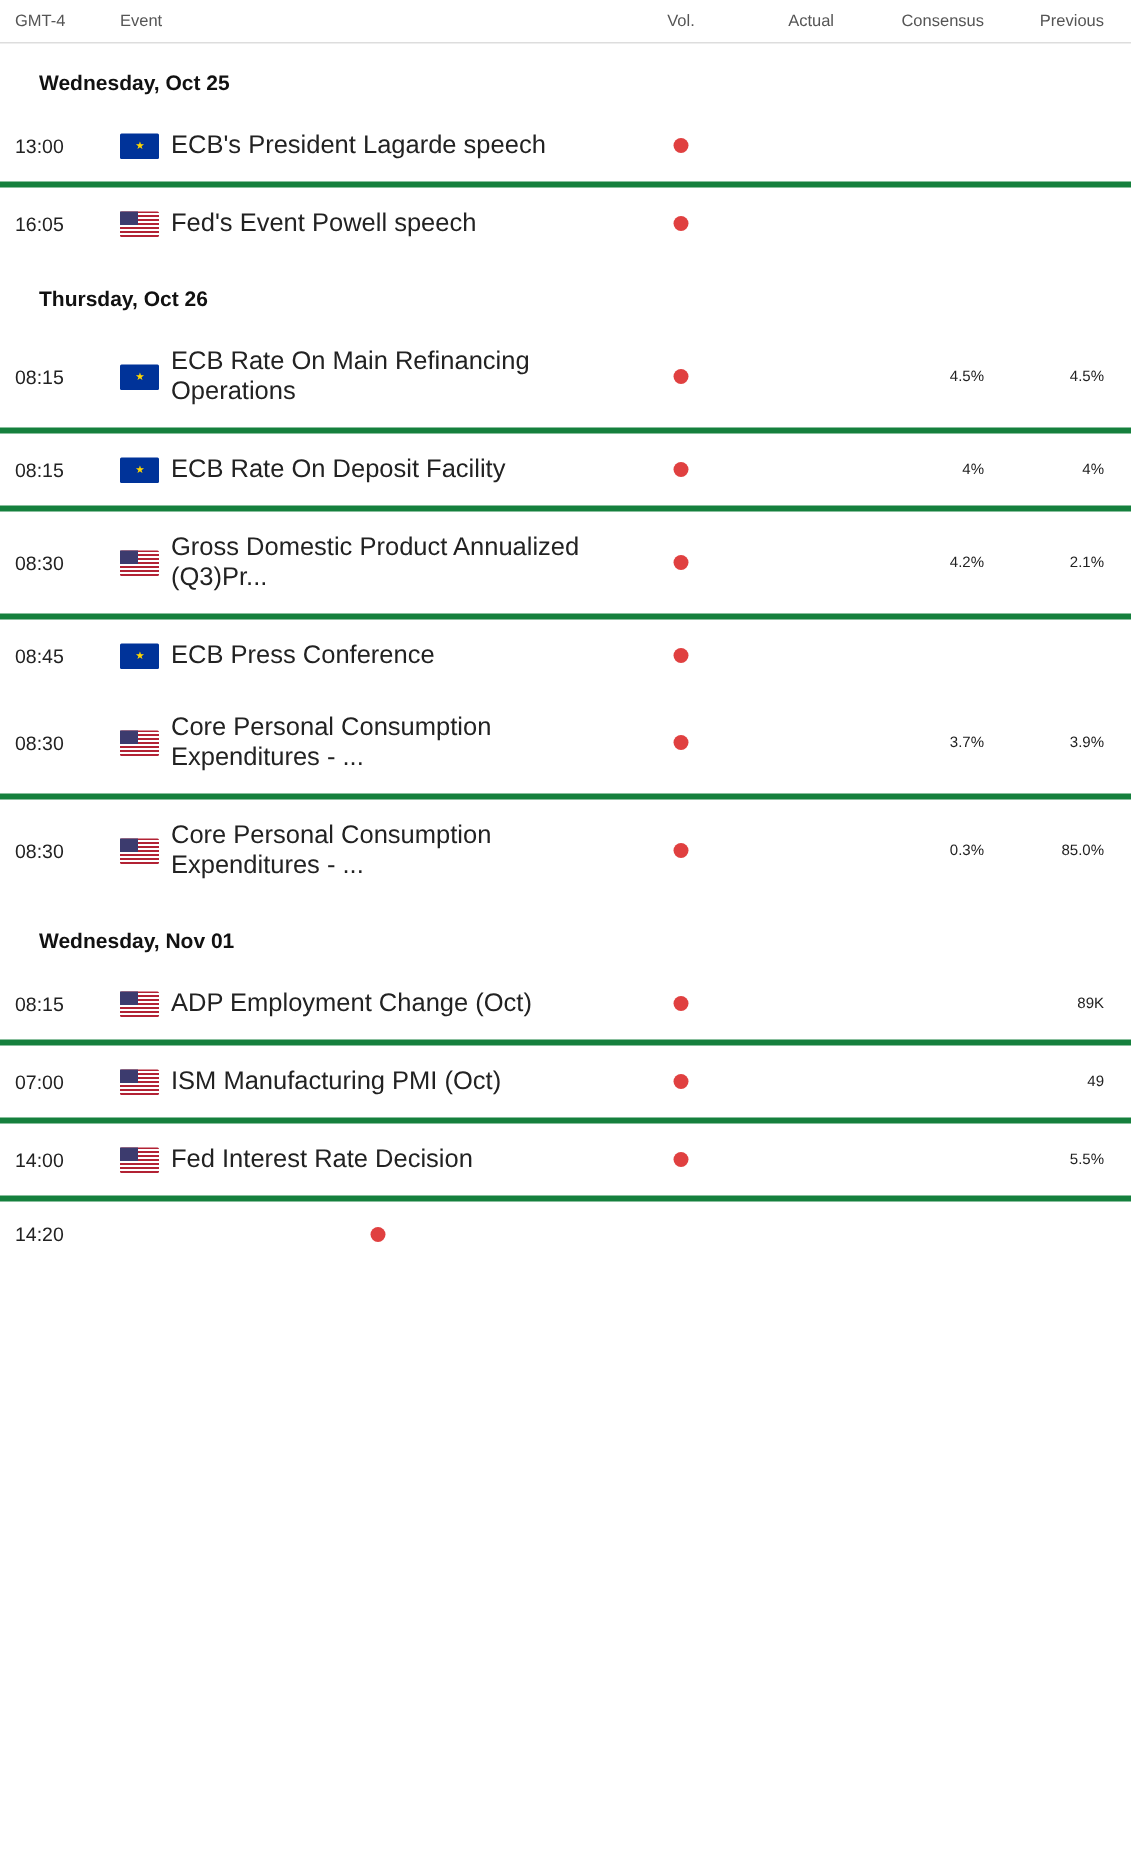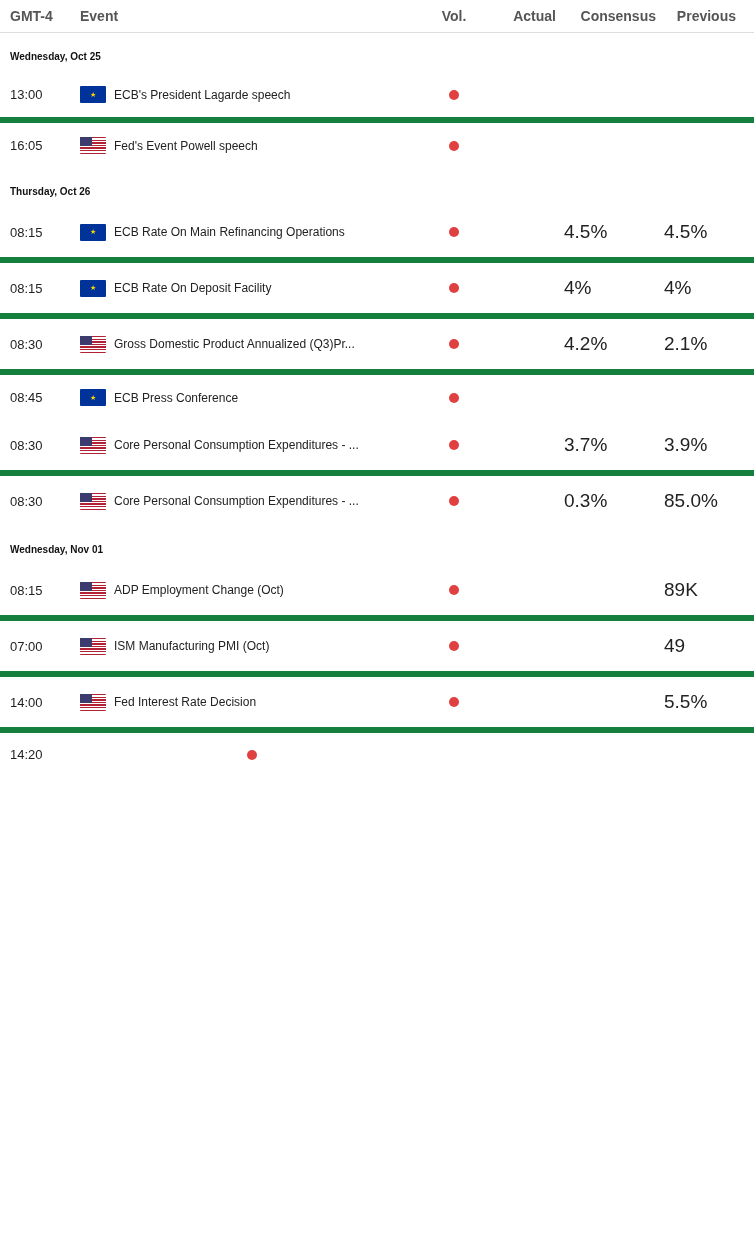--- a/index.html
+++ b/index.html
@@ -10,36 +10,36 @@
       background: #fff;
       width: 754px;
     }
 
     .header-row {
       display: grid;
       grid-template-columns: 70px 1fr 60px 80px 100px 80px;
       padding: 8px 10px;
       border-bottom: 1px solid #ddd;
       color: #555;
+      font-size: 11px;
+      font-weight: 400;
+    }
+
+    .section-header {
+      padding: 18px 10px 10px 26px;
       font-size: 14px;
-      font-weight: 700;
-    }
-
-    .section-header {
-      padding: 18px 10px 10px 10px;
-      font-size: 10px;
       font-weight: 700;
       color: #111;
     }
 
     .event-row {
       display: grid;
       grid-template-columns: 70px 1fr 60px 80px 100px 80px;
       padding: 14px 10px;
-      border-bottom: 6px solid #15803d;
+      border-bottom: 4px solid #15803d;
       align-items: center;
     }
 
     .event-row:last-child {
       border-bottom: none;
     }
 
     .time-cell {
       font-size: 13px;
       color: #222;
@@ -100,42 +100,42 @@
     .flag-us::after {
       content: '';
       position: absolute;
       top: 0; left: 0;
       width: 45%;
       height: 54%;
       background: #3C3B6E;
     }
 
     .event-name {
-      font-size: 12px;
+      font-size: 17px;
       color: #222;
     }
 
     .vol-cell {
       display: flex;
       align-items: center;
       justify-content: center;
     }
 
     .red-dot {
       width: 10px;
       height: 10px;
       border-radius: 50%;
       background: #e04040;
       display: inline-block;
     }
 
     .actual-cell, .consensus-cell, .previous-cell {
-      font-size: 19px;
+      font-size: 10px;
       color: #222;
-      text-align: left;
+      text-align: right;
       padding-right: 8px;
     }
 
     .col-header-right {
       text-align: right;
       padding-right: 8px;
     }
   </style>
 </head>
 <body>

